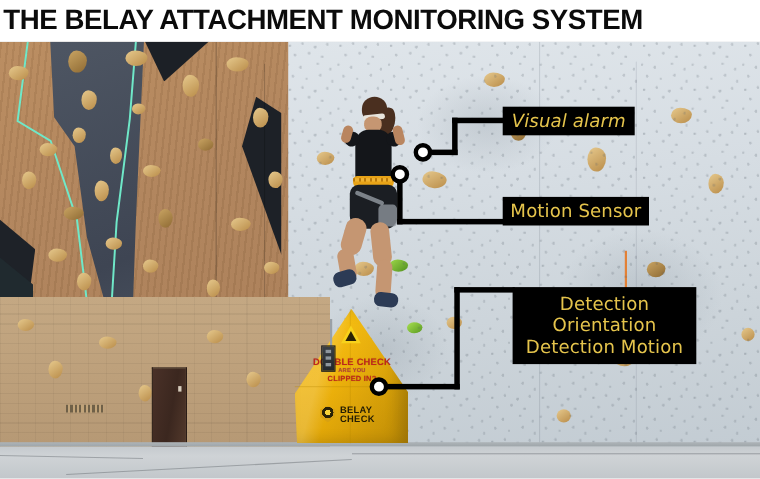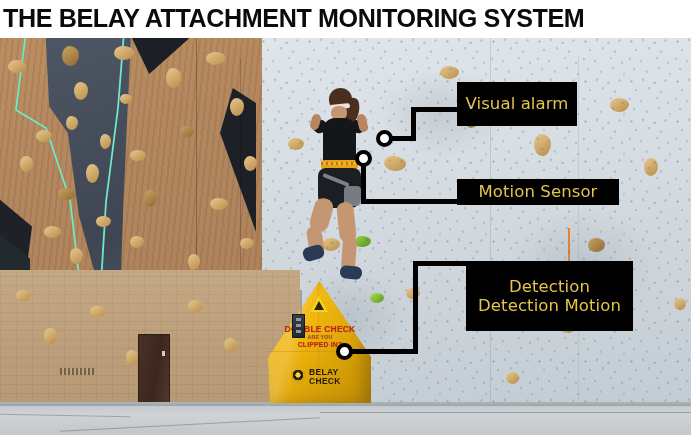--- a/index.html
+++ b/index.html
@@ -324,34 +324,35 @@
     <div class="wallbox">
       <i style="top:3px;"></i>
         <i style="top:9px;"></i>
         <i style="top:15px;"></i>
     </div>
 
     <div class="dot" style="left:376px;top:92px;"></div>
     <div class="line" style="left:392px;top:98px;width:24px;height:5px;"></div>
     <div class="line" style="left:411px;top:69px;width:5px;height:34px;"></div>
     <div class="line" style="left:411px;top:69px;width:50px;height:5px;"></div>
-    <div class="lbl" style="left:457px;top:44px;width:120px;height:44px;">
+    <div class="lbl" style="left:457px;top:59px;width:120px;height:26px;font-style:italic;">
       <span>Visual alarm</span>
     </div>
 
     <div class="dot" style="left:355px;top:112px;"></div>
     <div class="line" style="left:361px;top:128px;width:5px;height:38px;"></div>
     <div class="line" style="left:361px;top:161px;width:99px;height:5px;"></div>
-    <div class="lbl" style="left:457px;top:141px;width:162px;height:26px;">
+    <div class="lbl" style="left:457px;top:141px;width:133px;height:26px;">
       <span>Motion Sensor</span>
     </div>
 
     <div class="dot" style="left:336px;top:305px;"></div>
     <div class="line" style="left:352px;top:311px;width:66px;height:5px;"></div>
     <div class="line" style="left:413px;top:223px;width:5px;height:93px;"></div>
     <div class="line" style="left:413px;top:223px;width:55px;height:5px;"></div>
     <div class="lbl" style="left:466px;top:223px;width:167px;height:70px;">
       <span>Detection</span>
+      <span>Orientation</span>
       <span>Detection Motion</span>
     </div>
 
   </div>
 </div>
 
 </body></html>

